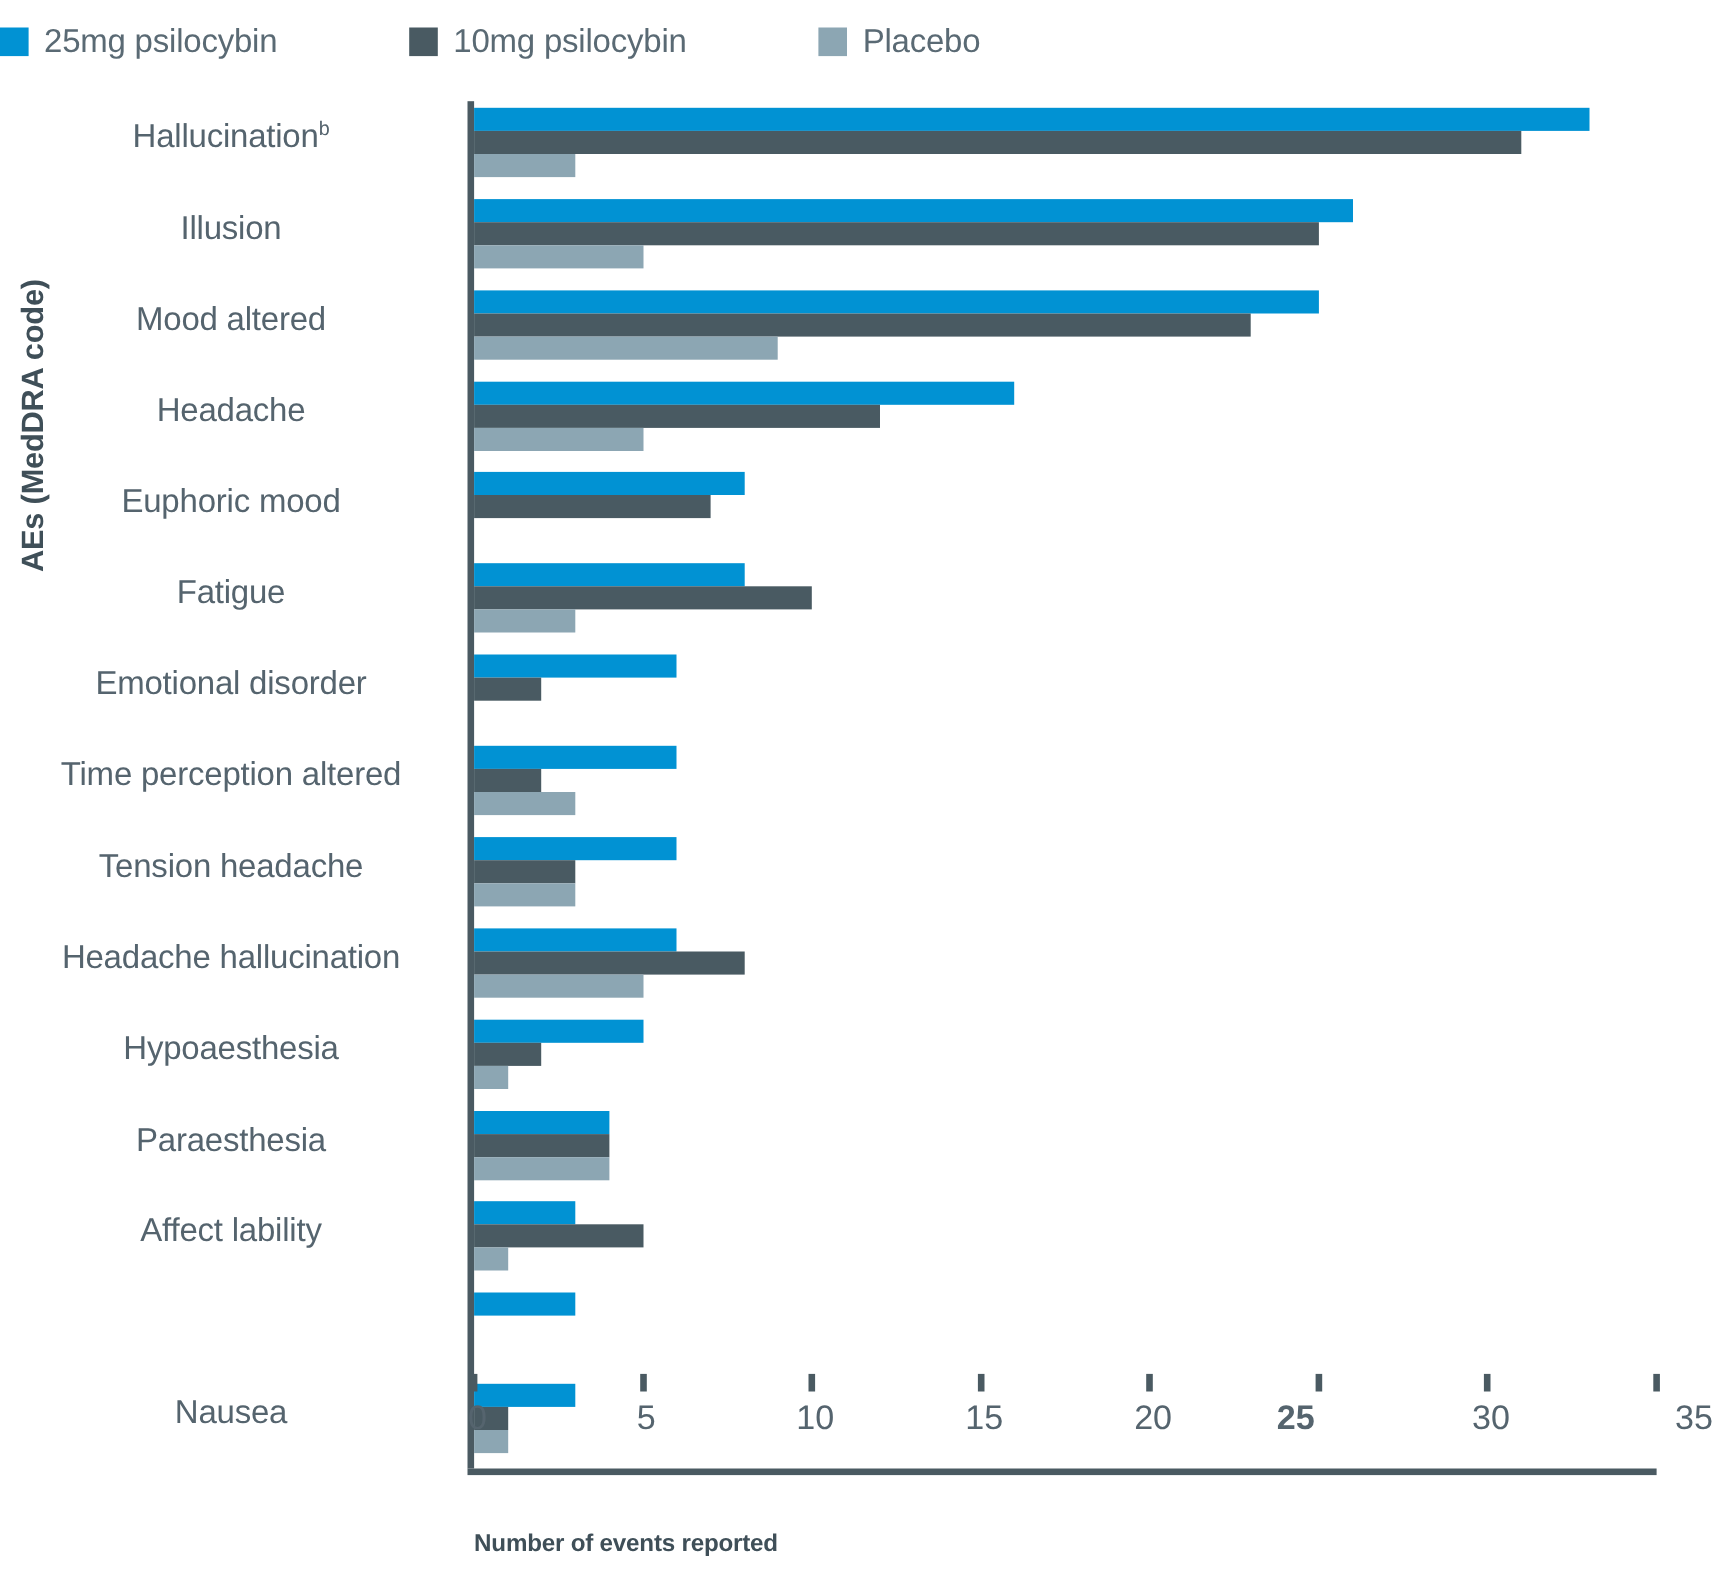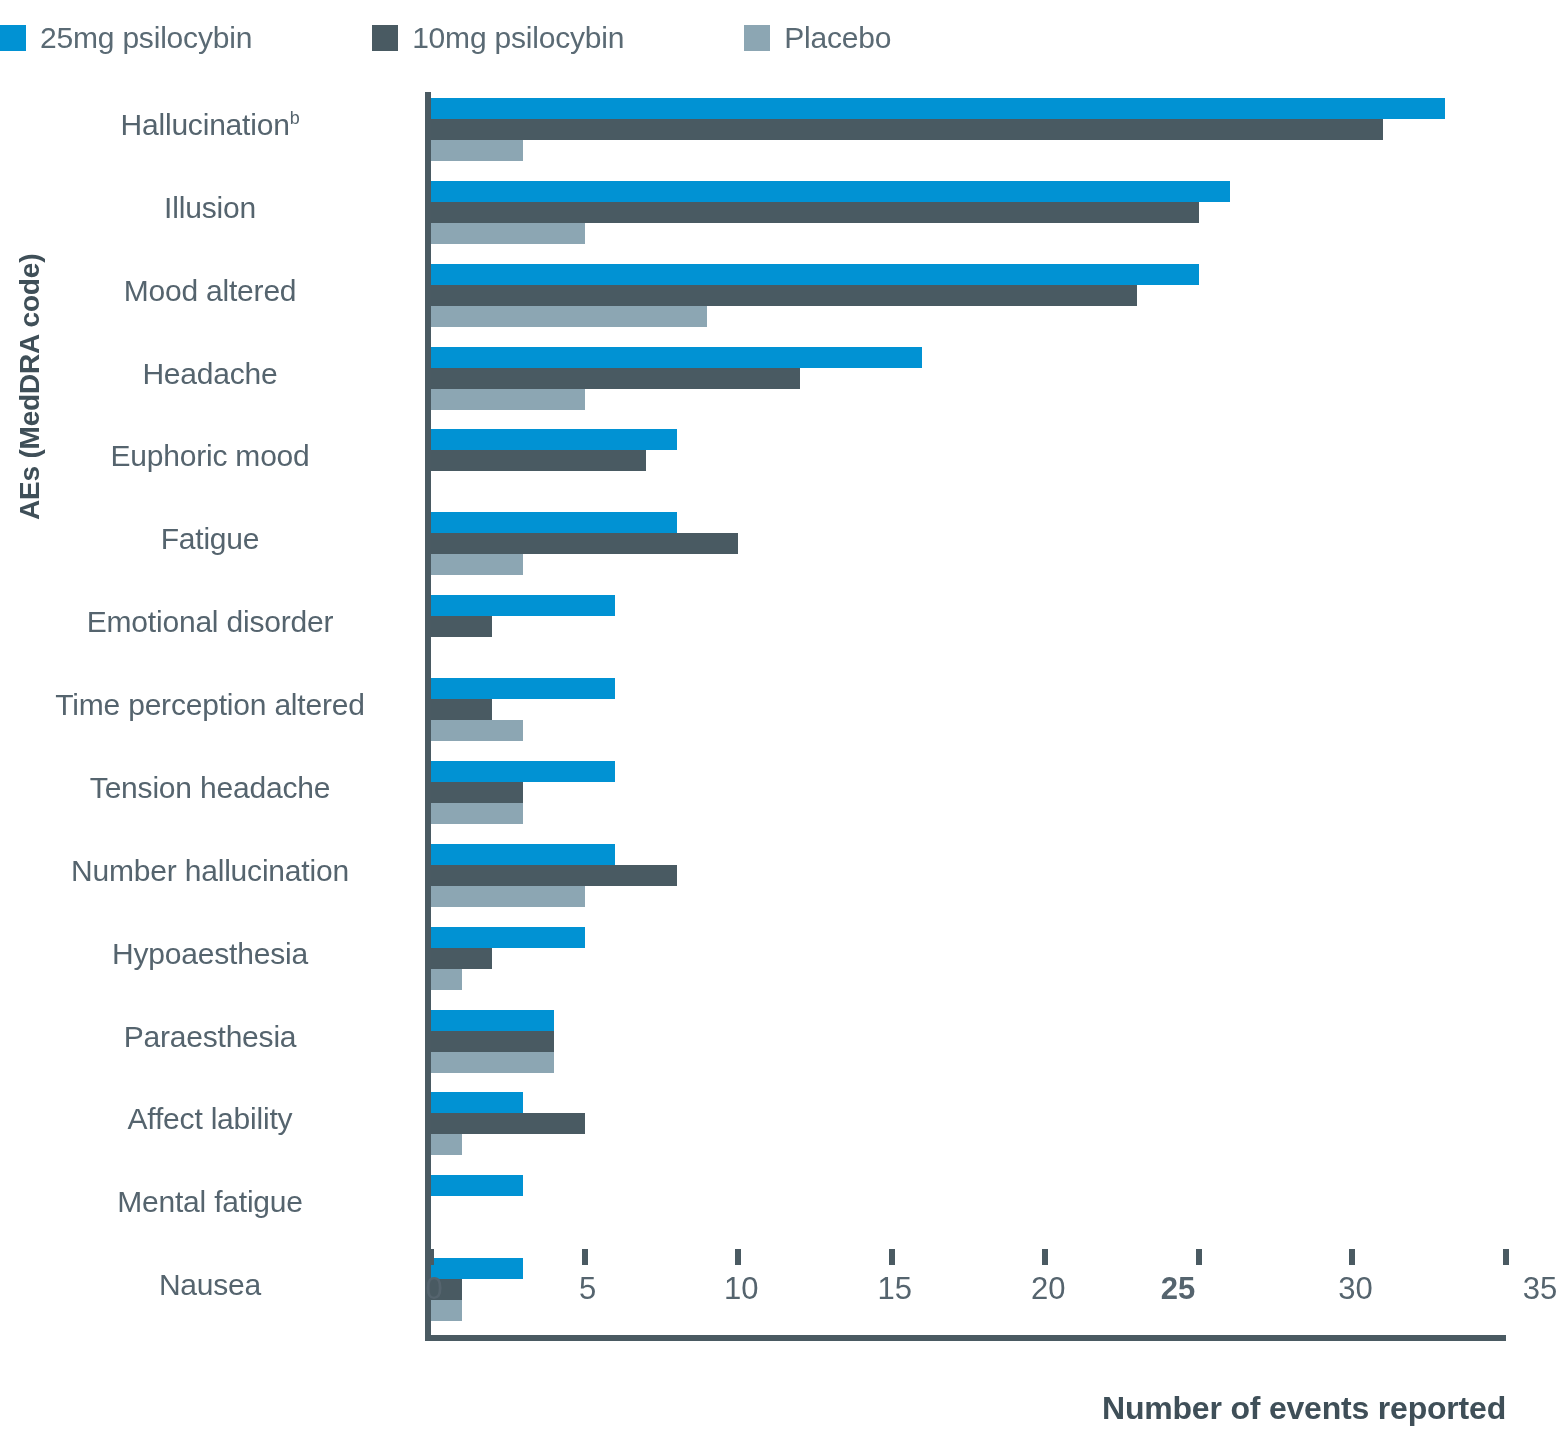--- a/index.html
+++ b/index.html
@@ -131,22 +131,22 @@
     font-size: 31px;
     color: #55646e;
   }
 
   
   .xaxis-title {
     position: absolute;
     left: 431px;
     top: 1390px;
     width: 1075px;
-    text-align: right;
-    font-size: 32px;
+    text-align: left;
+    font-size: 22px;
     font-weight: bold;
     color: #3f4f58;
     letter-spacing: -0.2px;
   }
   .yaxis-title {
     position: absolute;
     left: 14px;
     top: 520px;
     font-size: 28px;
     font-weight: bold;
@@ -180,25 +180,24 @@
   <div class="cat-labels-col" id="cat-labels">
       <div class="cat-label" style="top: 16px;">Hallucination<sup>b</sup></div>
       <div class="cat-label" style="top: 98.8667px;">Illusion</div>
       <div class="cat-label" style="top: 181.733px;">Mood altered</div>
       <div class="cat-label" style="top: 264.6px;">Headache</div>
       <div class="cat-label" style="top: 347.467px;">Euphoric mood</div>
       <div class="cat-label" style="top: 430.333px;">Fatigue</div>
       <div class="cat-label" style="top: 513.2px;">Emotional disorder</div>
       <div class="cat-label" style="top: 596.067px;">Time perception altered</div>
       <div class="cat-label" style="top: 678.933px;">Tension headache</div>
-      <div class="cat-label" style="top: 761.8px;">Number hallucination</div>
+      <div class="cat-label" style="top: 761.8px;">Headache hallucination</div>
       <div class="cat-label" style="top: 844.667px;">Hypoaesthesia</div>
       <div class="cat-label" style="top: 927.533px;">Paraesthesia</div>
       <div class="cat-label" style="top: 1010.4px;">Affect lability</div>
-      <div class="cat-label" style="top: 1093.27px;">Mental fatigue</div>
       <div class="cat-label" style="top: 1176.13px;">Nausea</div>
     </div>
 
   <div class="plot-area" id="plot-area">
     <div class="axis-y-line"></div>
     <div class="axis-x-line"></div>
   <div class="cat-group" style="top: 0px;">
         <div class="bar s0" style="width: 1013.57px; background: rgb(1, 146, 211);"></div>
         <div class="bar s1" style="width: 952.143px; background: rgb(73, 90, 98);"></div>
         <div class="bar s2" style="width: 92.1429px; background: rgb(140, 166, 179);"></div>

